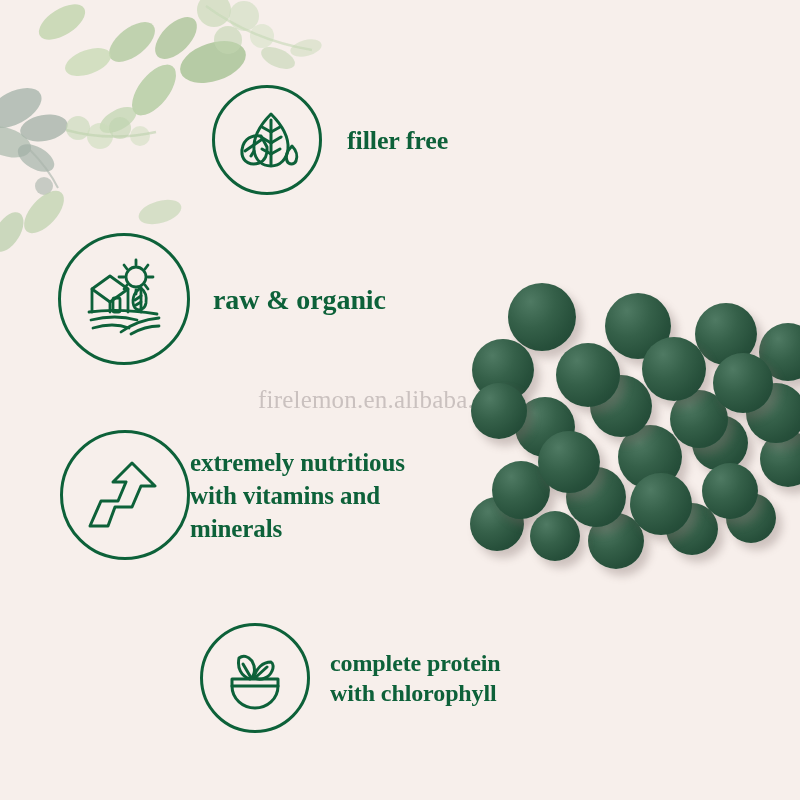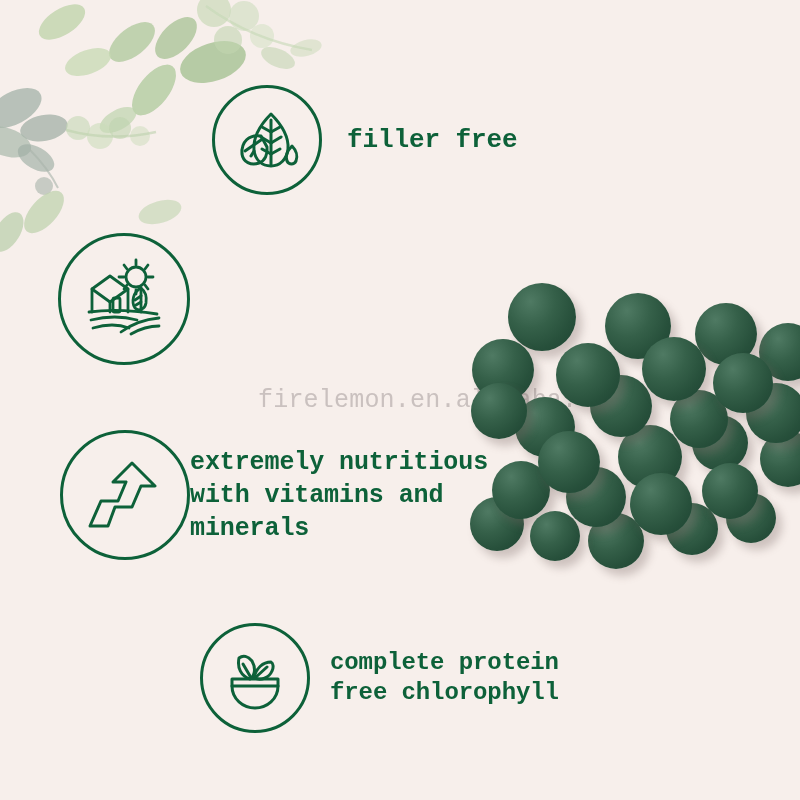--- a/index.html
+++ b/index.html
@@ -6,21 +6,21 @@
     margin: 0;
     padding: 0;
     background: #ffffff;
   }
   #canvas {
     position: relative;
     width: 800px;
     height: 800px;
     overflow: hidden;
     background: #f7efeb;
-    font-family: Liberation Mono, monospace;
+    font-family: Liberation Serif, serif;
   }
 
   
   .foliage {
     position: absolute;
     top: 0;
     left: 0;
     width: 360px;
     height: 260px;
     pointer-events: none;
@@ -185,20 +185,21 @@
         <path d="M62 42 L56 46"></path>
         <path d="M62 48 L57 51"></path>
 
         <path d="M10 58 Q40 54 78 60"></path>
         <path d="M12 66 Q36 60 58 66"></path>
         <path d="M14 74 Q34 68 50 74"></path>
         <path d="M42 78 Q58 66 80 64"></path>
         <path d="M52 80 Q66 72 80 72"></path>
       </svg>
     </div>
+    <div class="feature-label">raw &amp; organic</div>
   </div>
 
   <div class="feature" id="feature-2">
     <div class="badge">
       <svg width="80" height="80" viewBox="0 0 80 80" fill="none" stroke="#0d6139" stroke-width="3" stroke-linecap="round" stroke-linejoin="round">
         <path d="M47 8
                  L70 31
                  L56 31
                  L47 52
                  L30 52
@@ -224,21 +225,21 @@
         <path d="M24 22 L31 34"></path>
 
         <path d="M52 20 C44 20 37 26 35 36 C42 39 50 36 53 29 C55 25 54 21 52 20 Z"></path>
         <path d="M48 25 L37 35"></path>
 
         <path d="M13 37 L59 37 L59 44 C59 57 48 66 36 66 C24 66 13 57 13 44 Z"></path>
         <path d="M13 44 L59 44"></path>
       </svg>
     </div>
     <div class="feature-label">complete protein
-free chlorophyll</div>
+with chlorophyll</div>
   </div>
 
   <div id="tablet-cluster">
       <div class="tablet" style="left: 38px; top: 18px; width: 68px; height: 68px; z-index: 10;"></div>
       <div class="tablet" style="left: 135px; top: 28px; width: 66px; height: 66px; z-index: 11;"></div>
       <div class="tablet" style="left: 225px; top: 38px; width: 62px; height: 62px; z-index: 12;"></div>
       <div class="tablet" style="left: 86px; top: 78px; width: 64px; height: 64px; z-index: 13;"></div>
       <div class="tablet" style="left: 2px; top: 74px; width: 62px; height: 62px; z-index: 14;"></div>
       <div class="tablet" style="left: 172px; top: 72px; width: 64px; height: 64px; z-index: 15;"></div>
       <div class="tablet" style="left: 243px; top: 88px; width: 60px; height: 60px; z-index: 16;"></div>

